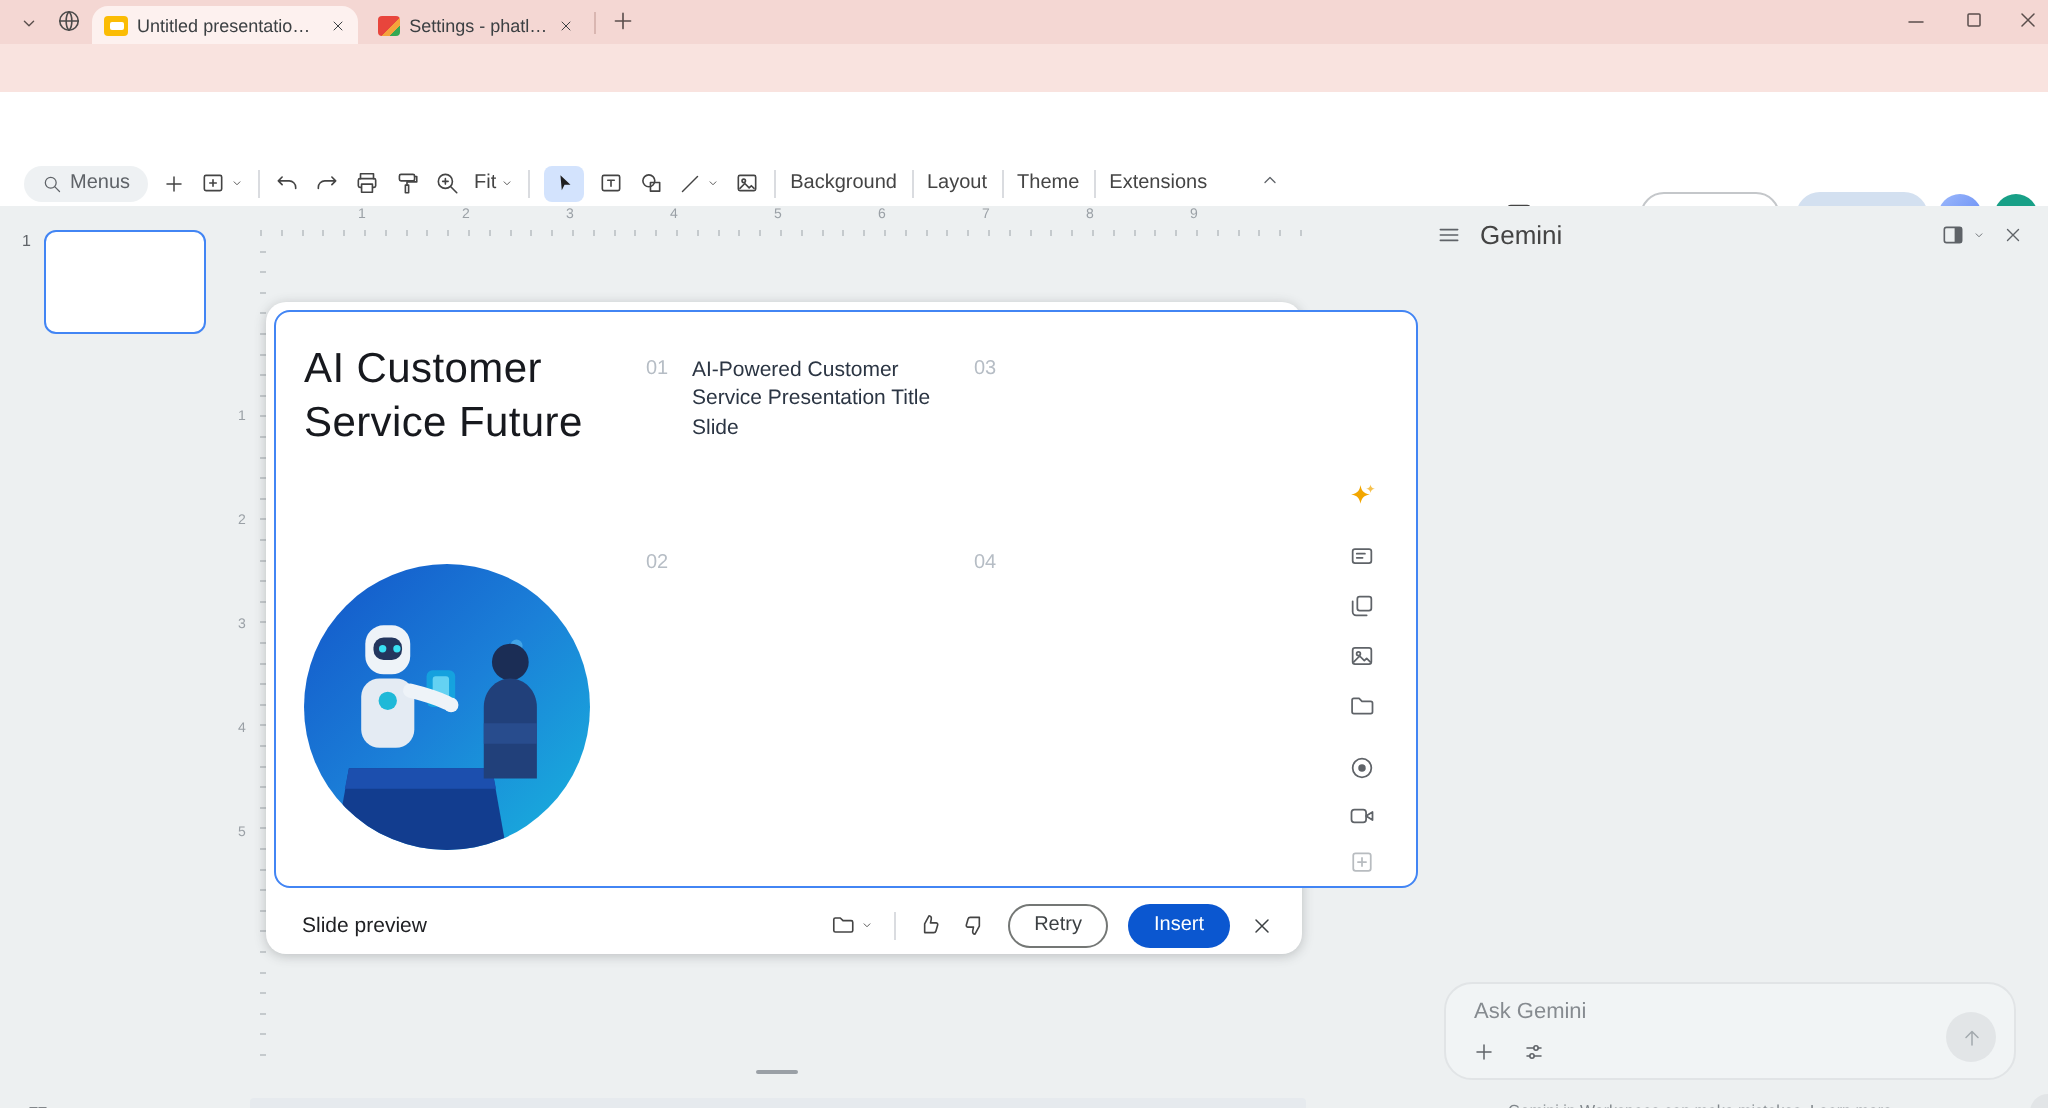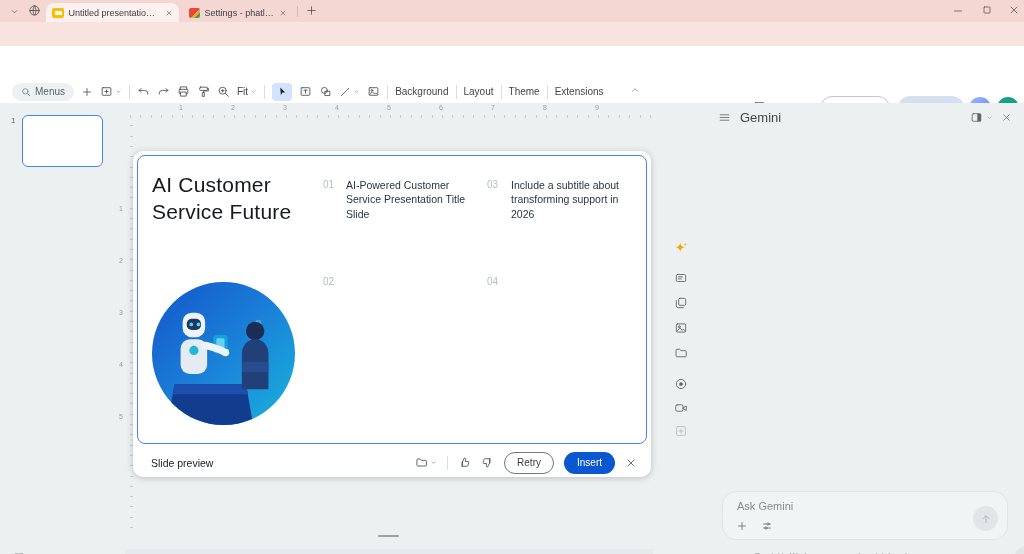--- a/index.html
+++ b/index.html
@@ -61,21 +61,21 @@
     background:repeating-linear-gradient(90deg,#c5cacd 0 1px,transparent 1px 10.4px);
     background-size:100% 3px;background-position:0 100%;background-repeat:no-repeat}
   .hruler span{position:absolute;top:-2px;font-size:7px;color:#9aa0a6;transform:translateX(-50%)}
   .vruler{position:absolute;left:121px;top:20px;width:12px;height:405px;
     background:repeating-linear-gradient(0deg,#c5cacd 0 1px,transparent 1px 10.3px);
     background-size:3px 100%;background-position:100% 0;background-repeat:no-repeat}
   .vruler span{position:absolute;left:-2px;font-size:7px;color:#9aa0a6}
 
   
   .card{position:absolute;left:133px;top:48px;width:518px;height:326px;background:#fff;border-radius:10px;box-shadow:0 1px 6px rgba(60,64,67,.28)}
-  .slide{position:absolute;left:4px;top:4px;width:510px;height:289px;background:#fff;border:1.6px solid #4285f4;border-radius:8px;overflow:hidden}
+  .slide{position:absolute;left:4px;top:4px;width:572px;height:289px;background:#fff;border:1.6px solid #4285f4;border-radius:8px;overflow:hidden}
   .stitle{position:absolute;left:14px;top:16px;width:180px;font-size:21px;line-height:1.28;font-weight:500;color:#17191e;letter-spacing:.2px}
   .snum{position:absolute;font-size:10px;color:#b6bdc5}
   .stext{position:absolute;width:127px;font-size:10.5px;line-height:1.38;color:#2b3543}
   .scircle{position:absolute;left:14px;top:126px;width:143px;height:143px}
   .cardbar{position:absolute;left:0;top:297px;width:518px;height:29px;display:flex;align-items:center;padding:0 14px 0 18px}
   .cblabel{font-size:10.5px;color:#202124}
   .cbright{margin-left:auto;display:flex;align-items:center;gap:10px;color:#444}
   .retry{height:22px;border-radius:12px;border:1px solid #747775;background:#fff;padding:0 12px;font-size:10px;color:#3c4043;display:flex;align-items:center}
   .insert{height:22px;border-radius:12px;background:#0b57d0;padding:0 13px;font-size:10px;color:#fff;display:flex;align-items:center}
 
@@ -453,21 +453,20 @@
       <span style="top:290px">5</span>
     </div>
 
     <div class="card">
       <div class="slide">
         <div class="stitle">AI Customer Service Future</div>
 
         <span class="snum" style="left:185px;top:23px">01</span>
         <div class="stext" style="left:208px;top:22px">AI-Powered Customer Service Presentation Title Slide</div>
         <span class="snum" style="left:349px;top:23px">03</span>
-        <div class="stext" style="left:373px;top:22px">Include a subtitle about transforming support in 2026</div>
         <span class="snum" style="left:185px;top:120px">02</span>
         <span class="snum" style="left:349px;top:120px">04</span>
 
         <div class="scircle">
           <svg width="143" height="143" viewBox="0 0 140 140">
             <defs>
               <linearGradient id="bgrad" x1="0" y1="0" x2="1" y2="1">
                 <stop offset="0" stop-color="#1355c9"></stop>
                   <stop offset="0.5" stop-color="#1b80d8"></stop>
                   <stop offset="1" stop-color="#18b4dd"></stop>

